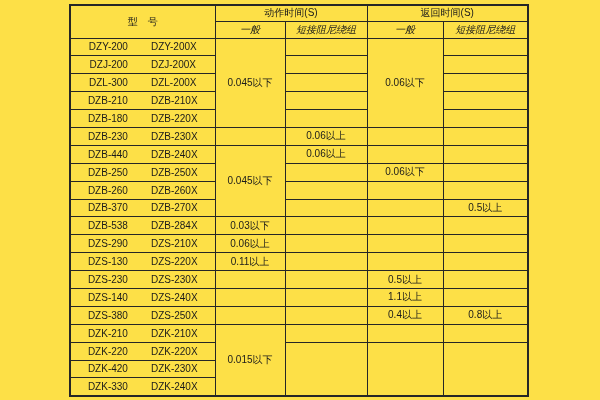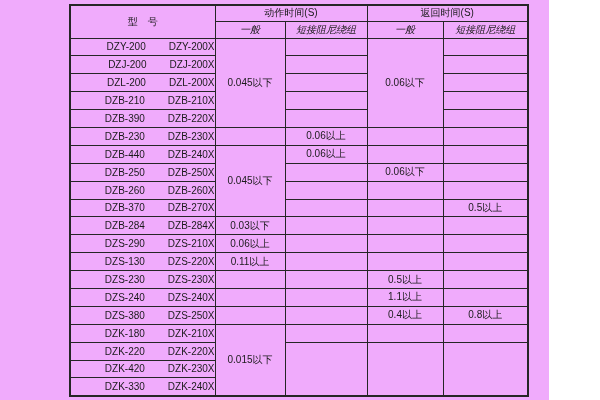--- a/index.html
+++ b/index.html
@@ -5,23 +5,23 @@
   html, body {
     margin: 0;
     padding: 0;
     width: 600px;
     height: 400px;
     background: #ffffff;
     font-family: "Liberation Sans", "DejaVu Sans", sans-serif;
   }
   .stage {
     position: relative;
-    width: 549px;
+    width: 600px;
     height: 400px;
-    background: #f0abfc;
+    background: #fde047;
     overflow: hidden;
   }
   table.spec {
     position: absolute;
     left: 69px;
     top: 4px;
     width: 458px;
     border-collapse: collapse;
     table-layout: fixed;
     border: 2px solid #262626;
@@ -35,21 +35,21 @@
     font-weight: normal;
     color: #1a1a1a;
     white-space: nowrap;
     overflow: hidden;
   }
   tr.hrow1 { height: 16px; }
   tr.hrow2 { height: 17px; font-style: italic; }
   tbody tr { height: 17.9px; }
   .models {
     display: flex;
-    justify-content: flex-end;
+    justify-content: center;
     align-items: center;
     gap: 23px;
   }
 </style>
 </head>
 <body>
 
 <div class="stage">
   <table class="spec">
     <colgroup>
@@ -91,41 +91,41 @@
               <span>DZJ-200</span>
               <span>DZJ-200X</span>
             </div>
           </td>
           <td></td>
           <td></td>
         </tr>
         <tr>
           <td>
             <div class="models">
-              <span>DZL-200</span>
+              <span>DZL-300</span>
               <span>DZL-200X</span>
             </div>
           </td>
           <td></td>
           <td></td>
         </tr>
         <tr>
           <td>
             <div class="models">
               <span>DZB-210</span>
               <span>DZB-210X</span>
             </div>
           </td>
           <td></td>
           <td></td>
         </tr>
         <tr>
           <td>
             <div class="models">
-              <span>DZB-390</span>
+              <span>DZB-180</span>
               <span>DZB-220X</span>
             </div>
           </td>
           <td></td>
           <td></td>
         </tr>
         <tr>
           <td>
             <div class="models">
               <span>DZB-230</span>
@@ -178,21 +178,21 @@
               <span>DZB-270X</span>
             </div>
           </td>
           <td></td>
           <td></td>
           <td>0.5以上</td>
         </tr>
         <tr>
           <td>
             <div class="models">
-              <span>DZB-284</span>
+              <span>DZB-538</span>
               <span>DZB-284X</span>
             </div>
           </td>
           <td>0.03以下</td>
           <td></td>
           <td></td>
           <td></td>
         </tr>
         <tr>
           <td>
@@ -226,21 +226,21 @@
             </div>
           </td>
           <td></td>
           <td></td>
           <td>0.5以上</td>
           <td></td>
         </tr>
         <tr>
           <td>
             <div class="models">
-              <span>DZS-240</span>
+              <span>DZS-140</span>
               <span>DZS-240X</span>
             </div>
           </td>
           <td></td>
           <td></td>
           <td>1.1以上</td>
           <td></td>
         </tr>
         <tr>
           <td>
@@ -250,21 +250,21 @@
             </div>
           </td>
           <td></td>
           <td></td>
           <td>0.4以上</td>
           <td>0.8以上</td>
         </tr>
         <tr>
           <td>
             <div class="models">
-              <span>DZK-180</span>
+              <span>DZK-210</span>
               <span>DZK-210X</span>
             </div>
           </td>
           <td rowspan="4">0.015以下</td>
           <td></td>
           <td></td>
           <td></td>
         </tr>
         <tr>
           <td>

